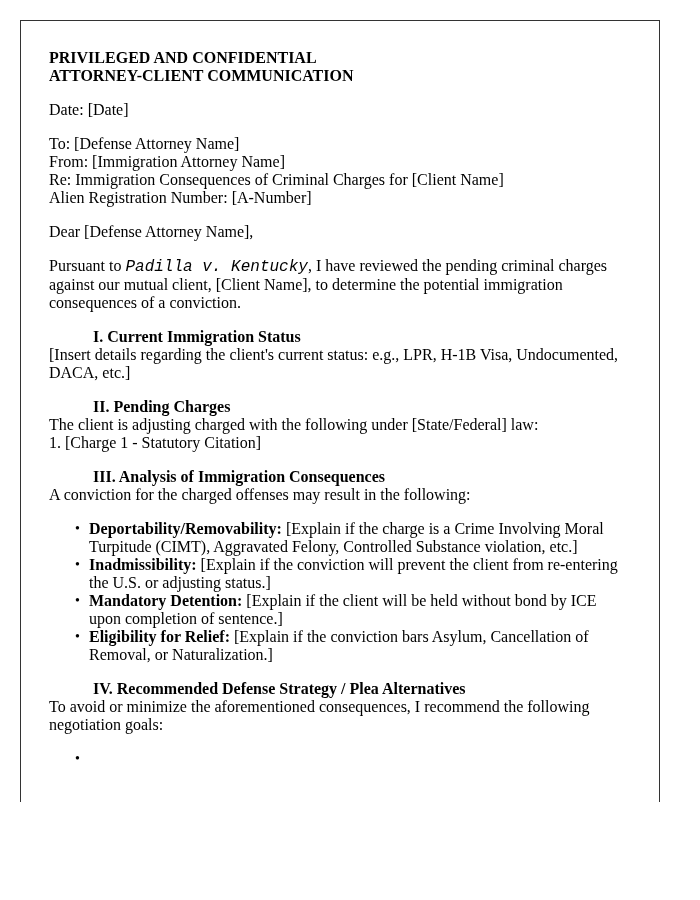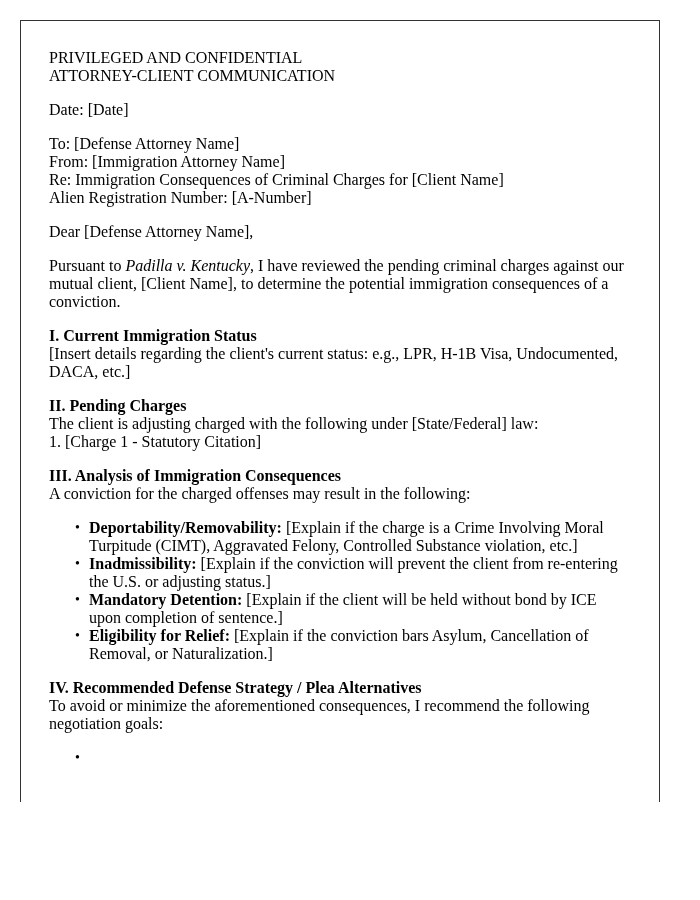--- a/index.html
+++ b/index.html
@@ -26,48 +26,49 @@
       border: 1px solid #333333;
       border-bottom: none;
       overflow: hidden;
       box-sizing: border-box;
       background: #ffffff;
     }
     .page-content {
       padding: 28px 28px 0 28px;
     }
     .heading-block {
-      font-weight: normal;
+      font-weight: bold;
       margin: 0;
     }
     .heading-block div { line-height: 18px; }
     p {
       margin: 0;
     }
     .gap { height: 16px; }
     .section-title {
       font-weight: bold;
+      margin-left: 44px;
     }
     ul.bullets {
       margin: 16px 0 0 0;
       padding-left: 40px;
       list-style: none;
     }
     ul.bullets li {
       position: relative;
       padding-left: 0;
       margin: 0;
     }
     ul.bullets li .bullet {
       position: absolute;
       left: -14px;
       top: 0;
       font-size: 14px;
     }
-    em { font-style: italic; }
+    em { font-style: italic; font-family: Liberation Mono, monospace; }
     b { font-weight: bold; }
   </style>
 </head>
 <body>
 
 <div class="page-frame">
   <div class="page-content">
 
     <div class="heading-block">
       <div>PRIVILEGED AND CONFIDENTIAL</div>

